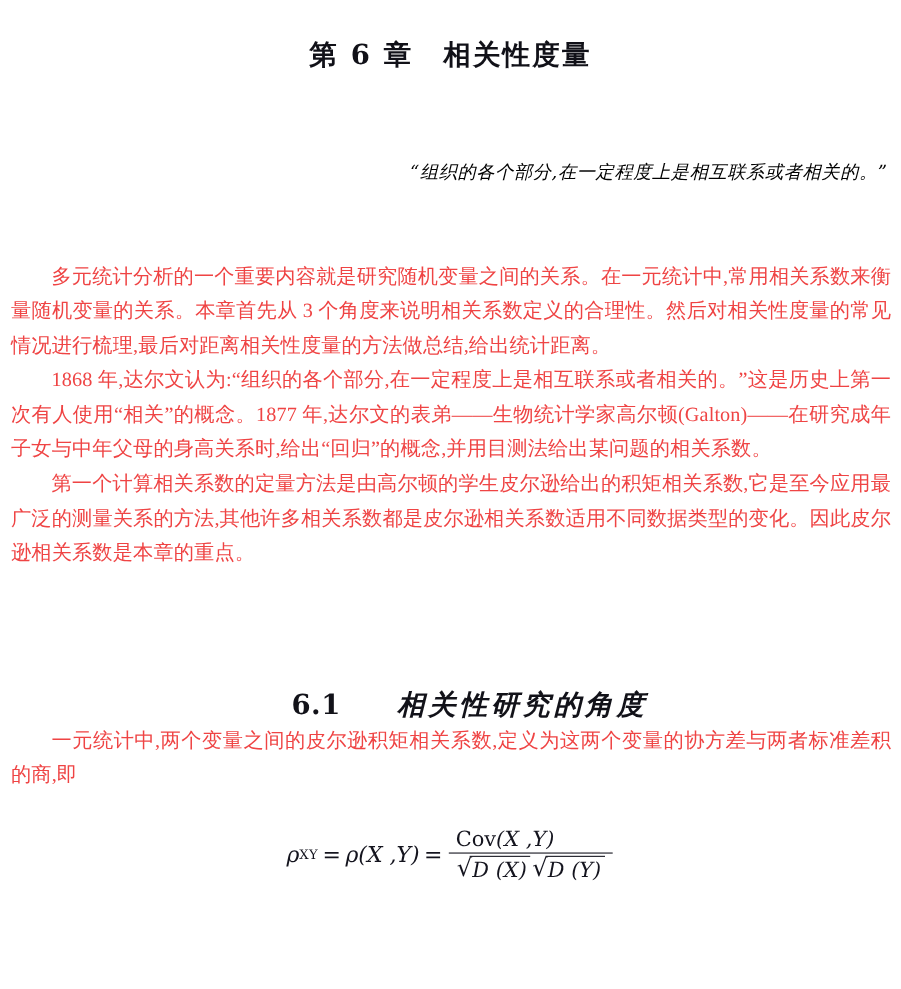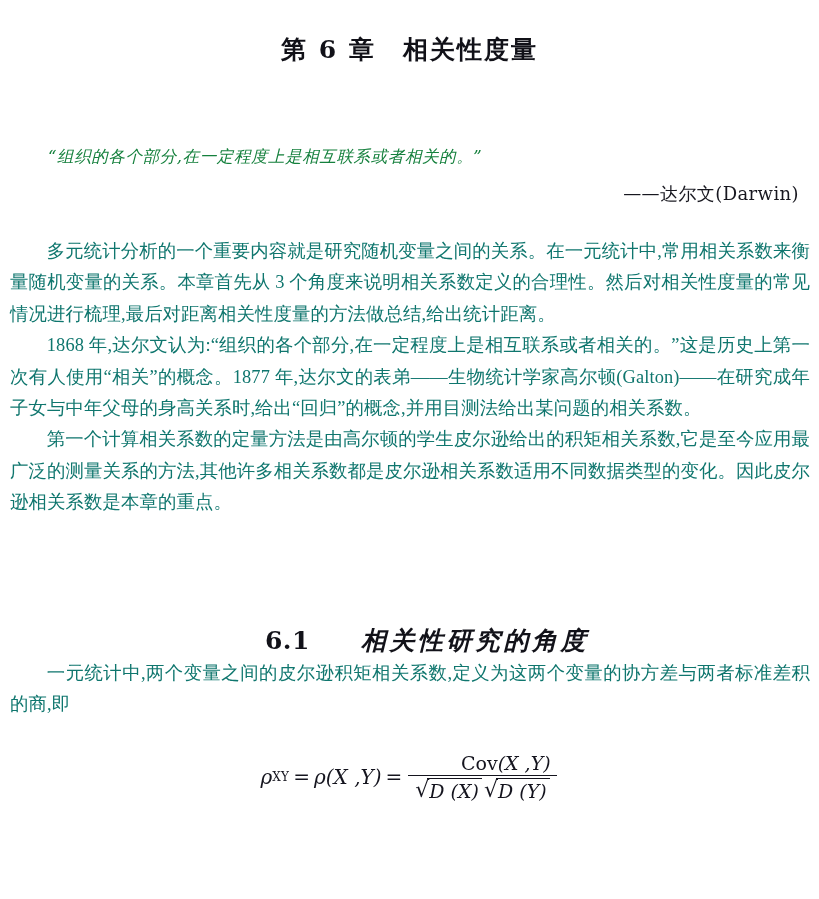--- a/index.html
+++ b/index.html
@@ -43,22 +43,23 @@
     position: absolute;
     left: 48px;
     right: 12px;
     top: 144px;
   }
   .epigraph-quote {
     font-family: "DejaVu Serif", "Liberation Serif", serif;
     font-style: italic;
     font-size: 16.5px;
     line-height: 26px;
-    color: #15803d;
+    color: #000000;
     letter-spacing: 0.6px;
+    text-align: right;
   }
   .epigraph-attrib {
     margin-top: 10px;
     text-align: right;
     font-family: "DejaVu Serif", "Liberation Serif", serif;
     font-size: 18px;
     line-height: 28px;
     color: #17171f;
     padding-right: 8px;
     letter-spacing: 0.4px;
@@ -66,21 +67,21 @@
 
   
   .body-block {
     position: absolute;
     left: 10px;
     right: 9px;
     text-align: justify;
     text-justify: inter-character;
     font-size: 18.4px;
     line-height: 31.4px;
-    color: #0f766e;
+    color: #ef4444;
     letter-spacing: 0.1px;
   }
   .body-block p {
     margin: 0;
     text-indent: 2em;
     text-align: justify;
     text-align-last: left;
   }
 
   #intro-block { top: 236px; }
@@ -146,21 +147,21 @@
     vertical-align: -0.32em;
     letter-spacing: 0.3px;
   }
   .f-eq {
     margin: 0 4px;
     font-style: normal;
   }
   .f-frac {
     display: inline-flex;
     flex-direction: column;
-    align-items: flex-end;
+    align-items: flex-start;
     margin: 0 2px;
     vertical-align: middle;
   }
   .f-num {
     padding: 0 6px 1px 6px;
     text-align: center;
     font-size: 19px;
     white-space: nowrap;
   }
   .f-bar {
@@ -199,21 +200,20 @@
 </style>
 </head>
 <body>
 
 <div class="page">
 
   <h1 class="chapter-title">第 6 章　相关性度量</h1>
 
   <div class="epigraph">
     <div class="epigraph-quote">“组织的各个部分,在一定程度上是相互联系或者相关的。”</div>
-    <div class="epigraph-attrib">——达尔文(Darwin)</div>
   </div>
 
   <div class="body-block" id="intro-block">
     <p>多元统计分析的一个重要内容就是研究随机变量之间的关系。在一元统计中,常用相关系数来衡量随机变量的关系。本章首先从 3 个角度来说明相关系数定义的合理性。然后对相关性度量的常见情况进行梳理,最后对距离相关性度量的方法做总结,给出统计距离。</p>
     <p>1868 年,达尔文认为:“组织的各个部分,在一定程度上是相互联系或者相关的。”这是历史上第一次有人使用“相关”的概念。1877 年,达尔文的表弟——生物统计学家高尔顿(Galton)——在研究成年子女与中年父母的身高关系时,给出“回归”的概念,并用目测法给出某问题的相关系数。</p>
     <p>第一个计算相关系数的定量方法是由高尔顿的学生皮尔逊给出的积矩相关系数,它是至今应用最广泛的测量关系的方法,其他许多相关系数都是皮尔逊相关系数适用不同数据类型的变化。因此皮尔逊相关系数是本章的重点。</p>
   </div>
 
   <h2 class="section-heading">
     <span class="sh-num">6.1</span><span class="sh-num">　　</span><span class="sh-text">相关性研究的角度</span>

